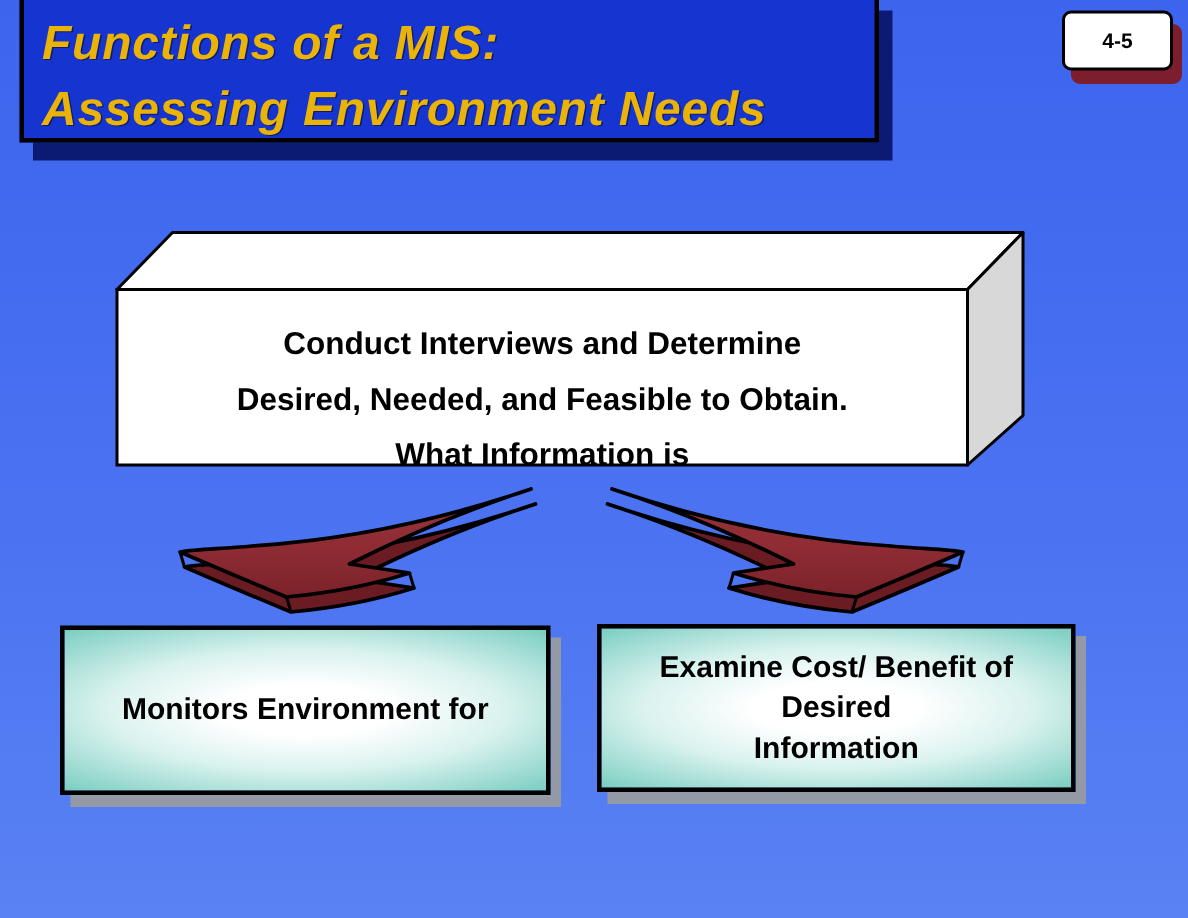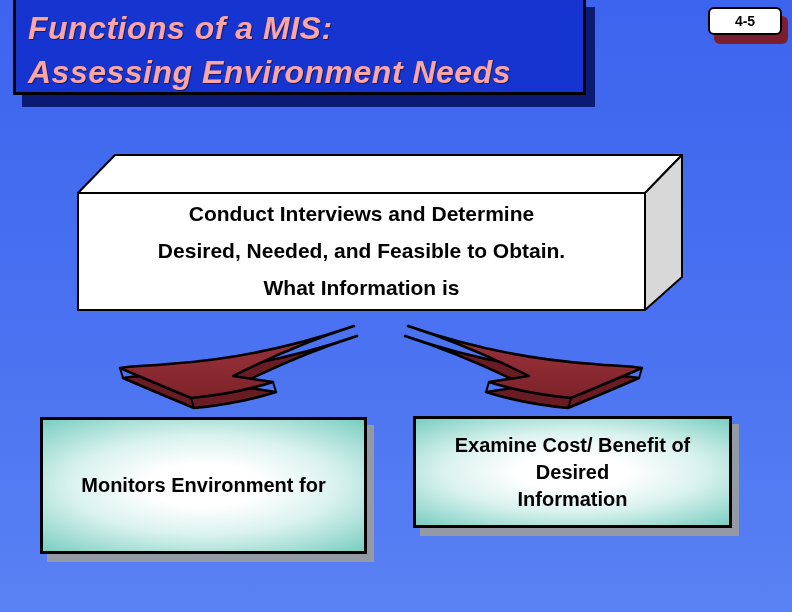--- a/index.html
+++ b/index.html
@@ -14,73 +14,73 @@
   .title-box{
     position:absolute;left:13px;top:-5px;
     width:573px;height:100px;
     background:#1634cf;
     border:3px solid #000;
     box-shadow:9px 12px 0 #0b1b74;
     box-sizing:border-box;
     padding:8px 0 0 12px;
   }
   .title-line{
-    color:#fca5a5;
+    color:#eab308;
     font-size:32px;
     font-weight:bold;
     font-style:italic;
     line-height:44px;
     white-space:nowrap;
     text-shadow:1px 1px 0 rgba(0,0,0,0.45);
     letter-spacing:0.5px;
   }
   
   .page-badge{
     position:absolute;left:708px;top:7px;
-    width:74px;height:28px;
+    width:74px;height:40px;
     background:#ffffff;
     border:2px solid #000;
     border-radius:6px;
     box-shadow:6px 9px 0 #7d1e2e;
     box-sizing:border-box;
     display:flex;align-items:center;justify-content:center;
     font-size:14px;font-weight:bold;color:#000;
   }
   
   .shapes{
     position:absolute;left:0;top:0;width:792px;height:612px;
     pointer-events:none;
   }
   
   .cube-text{
     position:absolute;left:78px;top:195px;
     width:567px;height:142px;
     display:flex;flex-direction:column;
-    align-items:center;
+    align-items:center;justify-content:center;
     text-align:center;
   }
   .cube-line{
     color:#000;
     font-size:21px;font-weight:bold;
     line-height:37px;
     white-space:nowrap;
   }
   
   .teal-box{
     position:absolute;
     border:3px solid #000;
     box-sizing:border-box;
     background:radial-gradient(110% 100% at 50% 50%,#ffffff 0%,#ffffff 16%,#d9f2ee 38%,#6cc8ba 72%,#37b4a0 96%);
     box-shadow:7px 8px 0 #939aa6;
     display:flex;flex-direction:column;
     align-items:center;justify-content:center;
     text-align:center;
   }
-  .teal-box-left{left:40px;top:417px;width:327px;height:137px;}
-  .teal-box-right{left:413px;top:416px;width:319px;height:112px;}
+  .teal-box-left{left:40px;top:417px;width:327px;height:113px;}
+  .teal-box-right{left:398px;top:416px;width:319px;height:112px;}
   .teal-line{
     color:#000;
     font-size:20px;font-weight:bold;
     line-height:27px;
     white-space:nowrap;
   }
   .underlined{text-decoration:underline;text-decoration-thickness:2px;text-underline-offset:3px;}
 </style>
 </head>
 <body>

